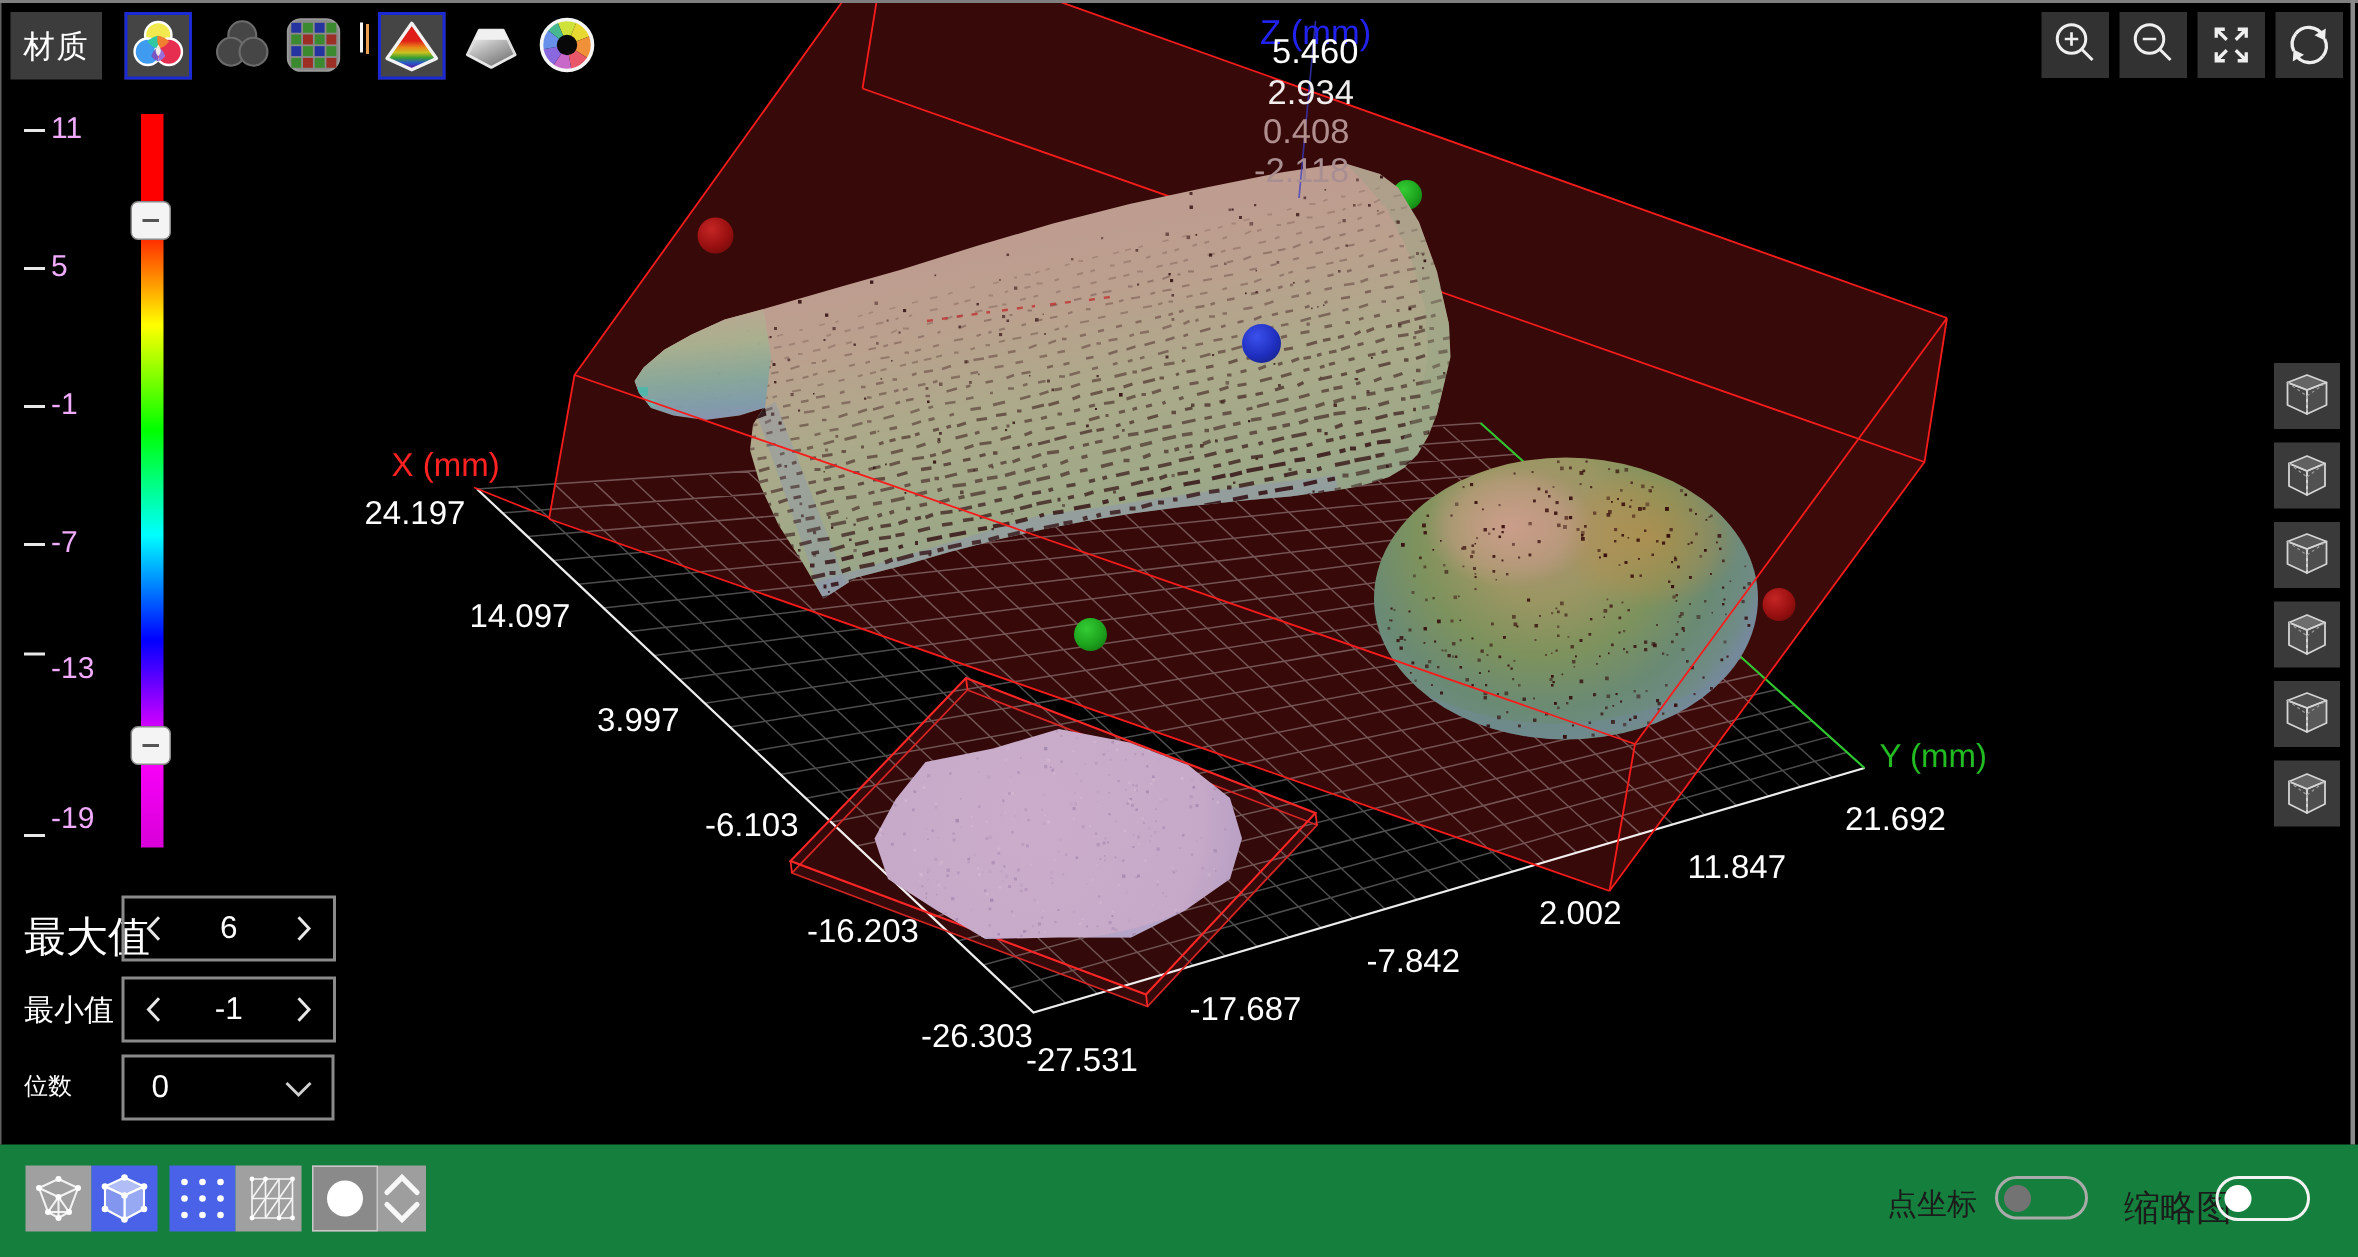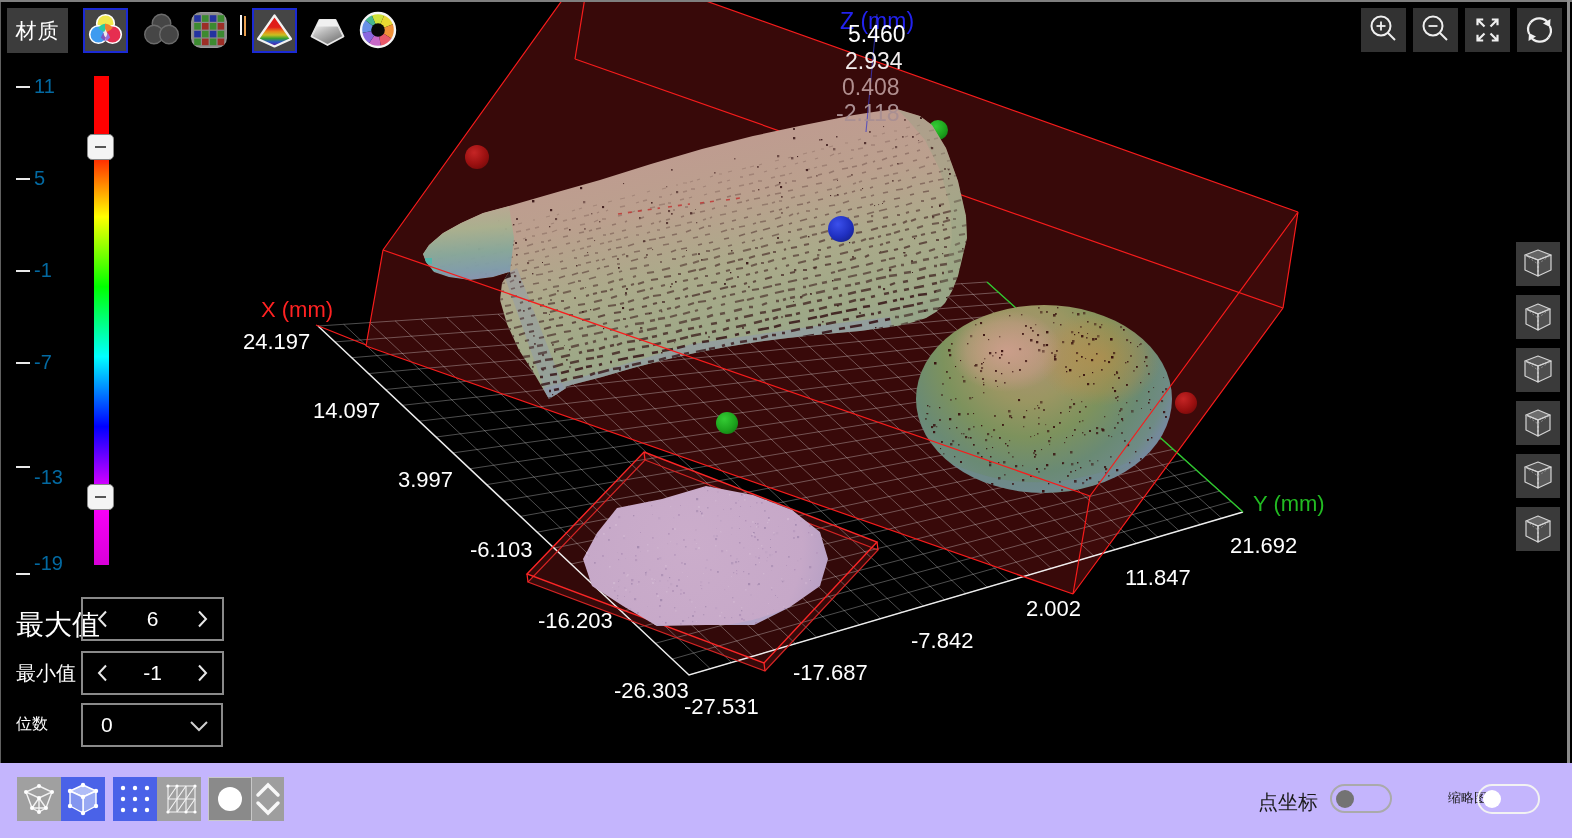--- a/index.html
+++ b/index.html
@@ -1119,27 +1119,27 @@
 <g stroke="#efefef" stroke-width="2.2" fill="none">
 <path d="M12.2,26 A11,11 0 0 1 13.5,14.5"></path>
 <path d="M32.8,18 A11,11 0 0 1 31.5,29.5"></path>
 <path d="M13.5,14.5 A11,11 0 0 1 31.8,16.0"></path>
 <path d="M31.5,29.5 A11,11 0 0 1 13.2,28.0"></path>
 </g>
 <path d="M33.5,11 L33,19 L26,15.5 Z" fill="#efefef"></path>
 <path d="M11.5,33 L12,25 L19,28.5 Z" fill="#efefef"></path>
 </svg></div>
 
-<div style="position:absolute;left:16px;top:66px;width:70px;height:480px;color:#0369a1;font-size:20px">
+<div style="position:absolute;left:16px;top:66px;width:70px;height:480px;color:#f0abfc;font-size:20px">
 <div style="position:absolute;left:0;top:9px;display:flex;align-items:center"><div style="width:14px;height:2px;background:#e8e8e8;margin-right:4px"></div>11</div>
 <div style="position:absolute;left:0;top:101px;display:flex;align-items:center"><div style="width:14px;height:2px;background:#e8e8e8;margin-right:4px"></div>5</div>
 <div style="position:absolute;left:0;top:193px;display:flex;align-items:center"><div style="width:14px;height:2px;background:#e8e8e8;margin-right:4px"></div>-1</div>
 <div style="position:absolute;left:0;top:285px;display:flex;align-items:center"><div style="width:14px;height:2px;background:#e8e8e8;margin-right:4px"></div>-7</div>
-<div style="position:absolute;left:0;top:400px;display:flex;align-items:flex-start"><div style="width:14px;height:2px;background:#e8e8e8;margin-right:4px"></div>-13</div>
-<div style="position:absolute;left:0;top:486px;display:flex;align-items:flex-end"><div style="width:14px;height:2px;background:#e8e8e8;margin-right:4px"></div>-19</div>
+<div style="position:absolute;left:0;top:369px;display:flex;align-items:flex-start"><div style="width:14px;height:2px;background:#e8e8e8;margin-right:4px"></div>-13</div>
+<div style="position:absolute;left:0;top:469px;display:flex;align-items:flex-end"><div style="width:14px;height:2px;background:#e8e8e8;margin-right:4px"></div>-19</div>
 </div>
 <div style="position:absolute;left:94px;top:76px;width:15px;height:489px;background:linear-gradient(to bottom,#f00 0,#f00 14.5%,#ff0 28.8%,#0f0 43.1%,#0ff 57.4%,#00f 71.7%,#f0f 86.1%,#d800d8 100%)"></div>
 <div style="position:absolute;left:87px;top:134px;width:27px;height:26px;background:#f4f4f4;border:1px solid #8a8a8a;border-radius:5px;box-sizing:border-box">
     <div style="width:11px;height:2px;background:#555;margin:11px auto 0"></div>
   </div>
 <div style="position:absolute;left:87px;top:484px;width:27px;height:26px;background:#f4f4f4;border:1px solid #8a8a8a;border-radius:5px;box-sizing:border-box">
     <div style="width:11px;height:2px;background:#555;margin:11px auto 0"></div>
   </div>
 
 <div style="position:absolute;left:16px;top:606px;color:#fff;font-size:28px">最大值</div>
@@ -1212,21 +1212,21 @@
     </svg></div>
 <div class="cubebtn" style="top:507px"><svg width="44" height="44" viewBox="0 0 44 44">
       <g stroke="#d4d4d4" stroke-width="1.2" stroke-linejoin="round">
         <polygon points="22,9 34,14 22,19 10,14" fill="rgba(255,255,255,0.22)"></polygon>
         <polygon points="34,14 34,29 22,35 22,19" fill="rgba(255,255,255,0.10)"></polygon>
         <polygon points="10,14 22,19 22,35 10,29" fill="rgba(255,255,255,0.08)"></polygon>
       </g>
       <path d="M10,14 L22,23 M22,23 L34,14 M22,23 L22,35" stroke="#9a9a9a" stroke-width="0.8" stroke-dasharray="2 2" fill="none"></path>
     </svg></div>
 
-<div style="position:absolute;left:0;top:763px;width:1572px;height:75px;background:#c4b5fd">
+<div style="position:absolute;left:0;top:763px;width:1572px;height:75px;background:#15803d">
   <div style="position:absolute;left:17px;top:14px;width:44px;height:44px;background:#a0a0a0">
     <svg width="44" height="44" viewBox="0 0 44 44">
         <g stroke="#f2f2f2" stroke-width="1.4" fill="none">
           <polygon points="22,9 35,15 22,21 9,15"></polygon>
           <path d="M9,15 L15,31 L22,35 L29,31 L35,15"></path>
           <path d="M22,21 L22,35 M15,31 L29,31 M15,31 L22,21 L29,31"></path>
         </g>
         <g fill="#fff">
           <circle cx="22" cy="9" r="2"></circle>
           <circle cx="35" cy="15" r="2"></circle>
@@ -1295,21 +1295,21 @@
         <g stroke="#f8f8f8" stroke-width="3.5" fill="none" stroke-linecap="round">
           <path d="M6,18 L16,8 L26,18"></path>
           <path d="M6,26 L16,36 L26,26"></path>
         </g>
       </svg>
   </div>
   <div style="position:absolute;left:1258px;top:26px;color:#1b1b1b;font-size:20px">点坐标</div>
   <div style="position:absolute;left:1330px;top:21px;width:62px;height:29px;border:2px solid #aaaaaa;border-radius:15px;box-sizing:border-box">
     <div style="position:absolute;left:4px;top:3.5px;width:18px;height:18px;border-radius:50%;background:#737373"></div>
   </div>
-  <div style="position:absolute;left:1448px;top:26px;color:#1b1b1b;font-size:13px">缩略图</div>
+  <div style="position:absolute;left:1416px;top:26px;color:#1b1b1b;font-size:24px">缩略图</div>
   <div style="position:absolute;left:1477px;top:21px;width:63px;height:30px;border:2px solid #f2f2f2;border-radius:16px;box-sizing:border-box">
     <div style="position:absolute;left:4px;top:4px;width:18px;height:18px;border-radius:50%;background:#fff"></div>
   </div>
 </div>
 
 <div style="position:absolute;left:0;top:0;width:1572px;height:2px;background:#7f7f7f"></div>
 <div style="position:absolute;left:1567px;top:0;width:3px;height:763px;background:#8a8a8a"></div>
 <div style="position:absolute;left:0;top:2px;width:1px;height:761px;background:#606060"></div>
 
 </body></html>

